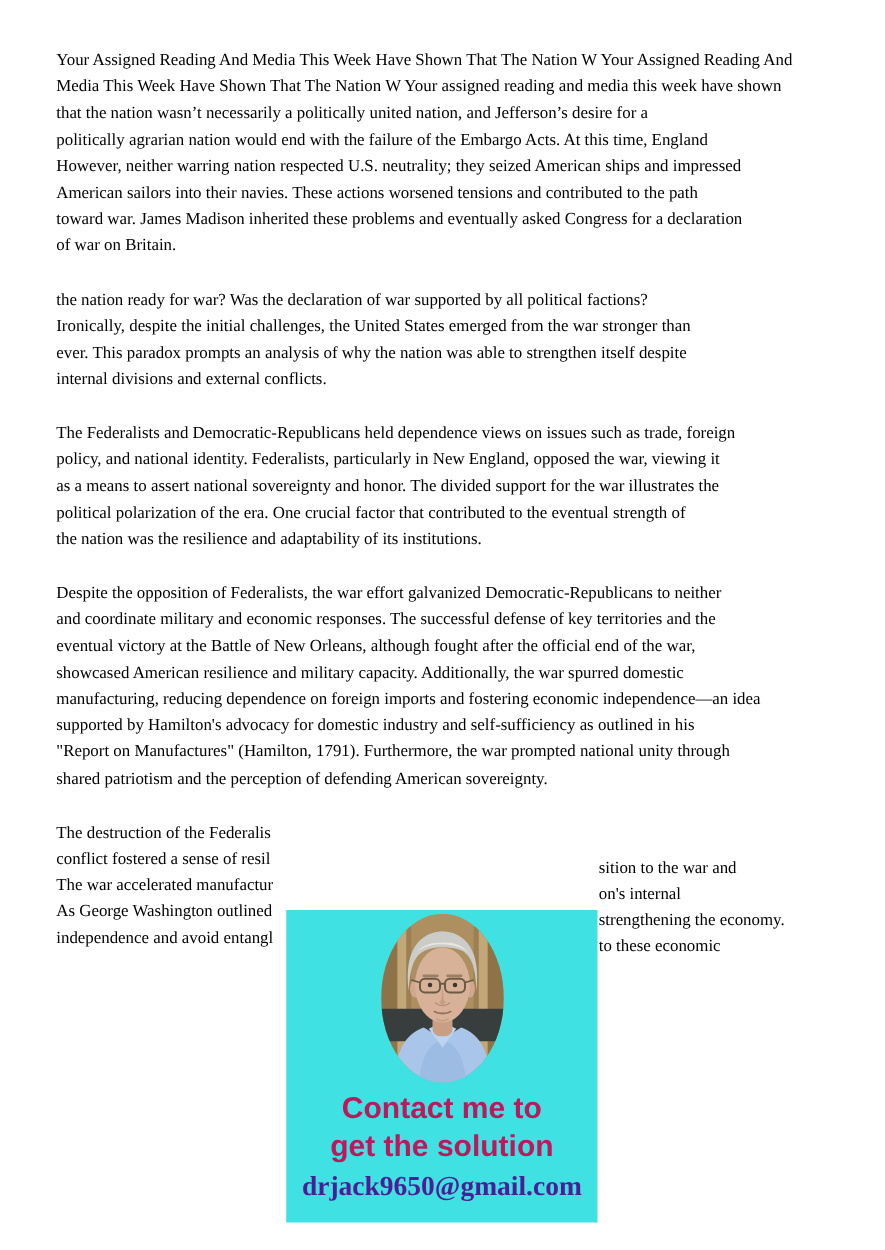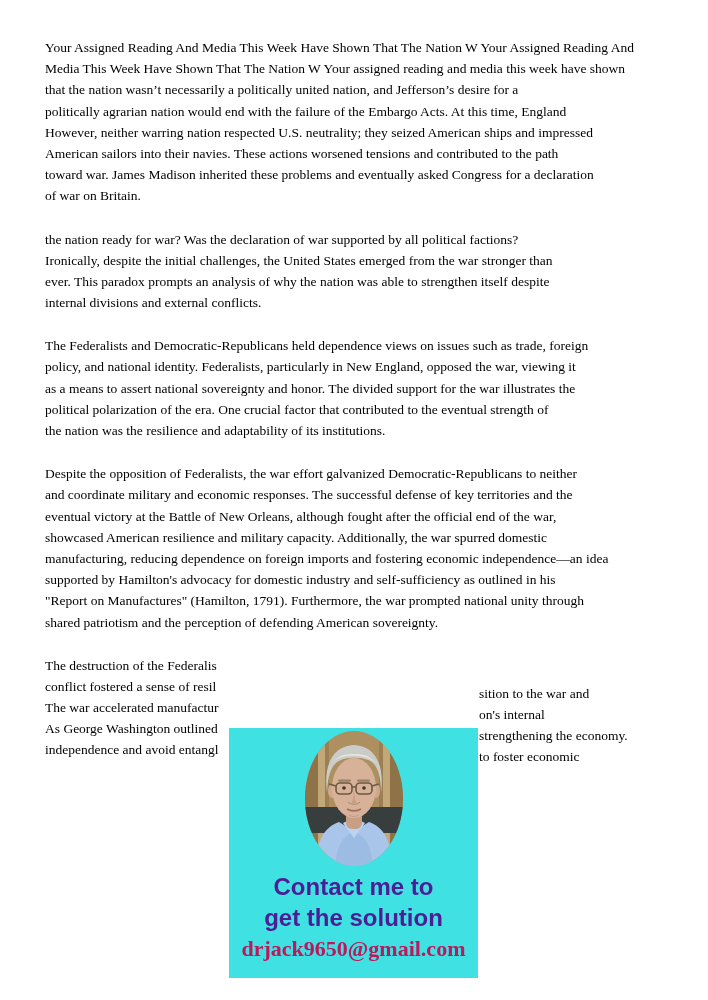--- a/index.html
+++ b/index.html
@@ -55,31 +55,31 @@
     height: 135px;
     margin-top: 3px;
     display: block;
     flex: 0 0 auto;
   }
   .ovl-heading {
     font-family: "Liberation Sans", sans-serif;
     font-weight: 700;
     font-size: 24px;
     line-height: 31px;
-    color: #4c1d95;
+    color: #be185d;
     white-space: nowrap;
   }
   .ovl-heading.first { margin-top: 5px; }
   .ovl-email {
     font-family: "Liberation Serif", serif;
     font-weight: 700;
     font-size: 22px;
     line-height: 28px;
     margin-top: 2px;
-    color: #be185d;
+    color: #4c1d95;
     white-space: nowrap;
   }
 </style>
 </head>
 <body>
 
 <div class="page">
 
   <div class="doc">
 
@@ -128,21 +128,21 @@
       <div class="line split">
         <span class="frag-left">conflict fostered a sense of resil</span>
         <span class="frag-right">on's internal</span>
       </div>
       <div class="line split">
         <span class="frag-left">The war accelerated manufactur</span>
         <span class="frag-right">strengthening the economy.</span>
       </div>
       <div class="line split">
         <span class="frag-left">As George Washington outlined</span>
-        <span class="frag-right">to foster economic</span>
+        <span class="frag-right">to these economic</span>
       </div>
       <div class="line split">
         <span class="frag-left">independence and avoid entangl</span>
         <span class="frag-right"></span>
       </div>
     </div>
 
   </div>
 
   <div class="overlay">

